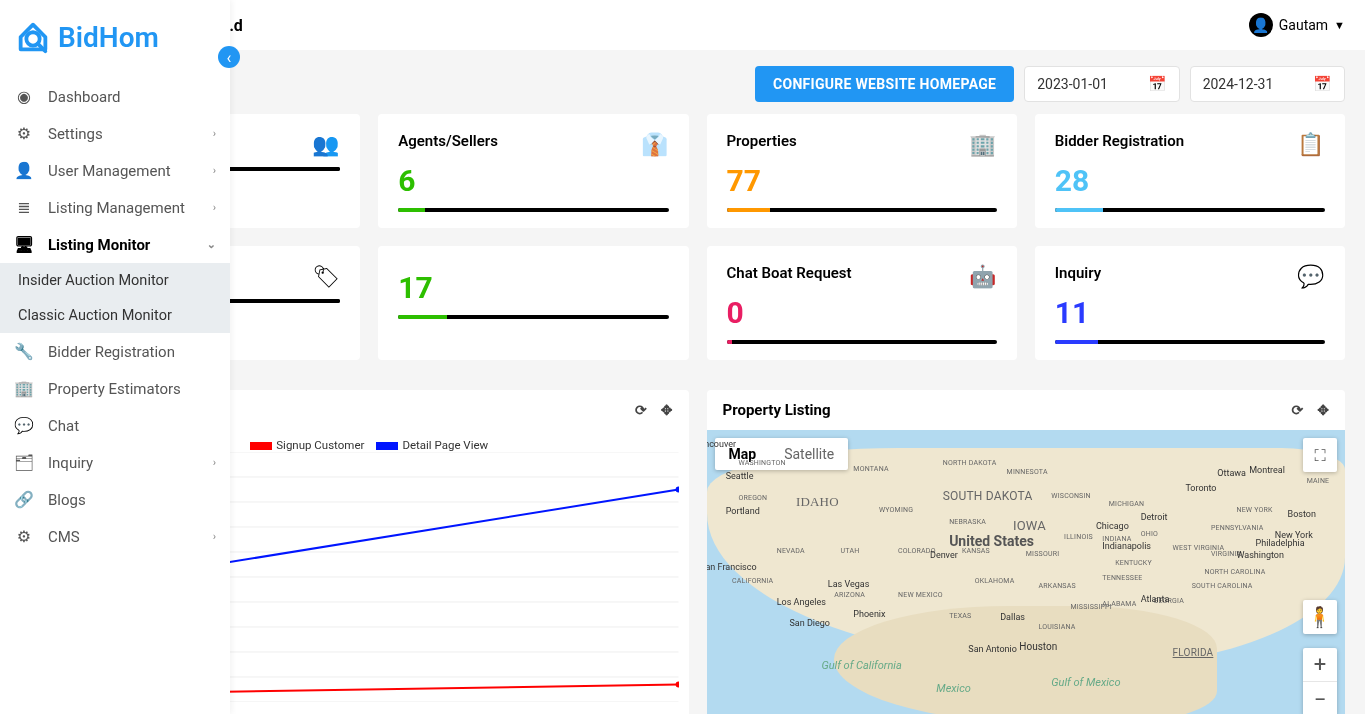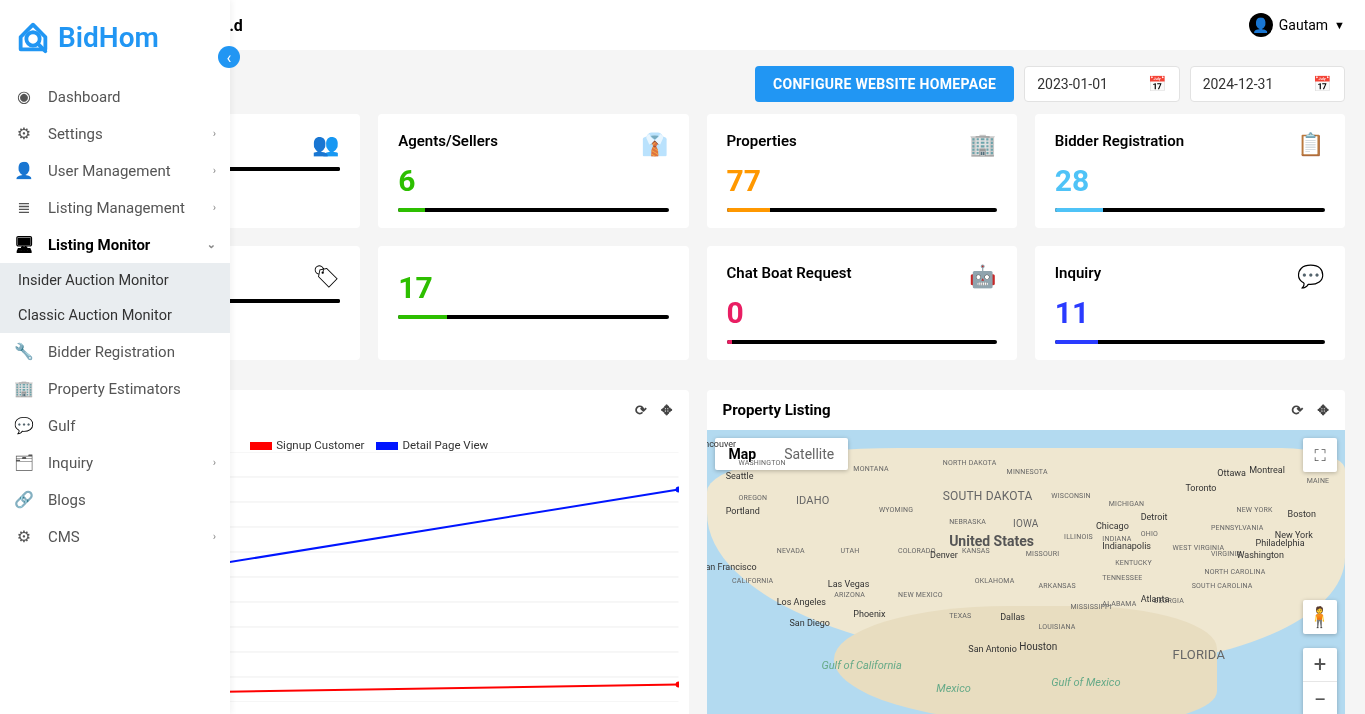--- a/index.html
+++ b/index.html
@@ -120,21 +120,21 @@
       <li class="nav-item">
         <span class="icon">🔧</span>
         <span>Bidder Registration</span>
       </li>
       <li class="nav-item">
         <span class="icon">🏢</span>
         <span>Property Estimators</span>
       </li>
       <li class="nav-item">
         <span class="icon">💬</span>
-        <span>Gulf</span>
+        <span>Chat</span>
       </li>
       <li class="nav-item">
         <span class="icon">🗂</span>
         <span>Inquiry</span>
         <span class="chev">›</span>
       </li>
       <li class="nav-item">
         <span class="icon">🔗</span>
         <span>Blogs</span>
       </li>
@@ -289,50 +289,50 @@
       </div>
       <div class="fs-btn">⛶</div>
       <div class="pegman">🧍</div>
       <div class="zoom-ctrl">
         <span>+</span>
         <span>−</span>
       </div>
     <div class="map-label" style="left: 5%; top: 10%; font-size: 7px; letter-spacing: 0.2px;">WASHINGTON</div>
         <div class="map-label" style="left: 5%; top: 22%; font-size: 7px; letter-spacing: 0.2px;">OREGON</div>
         <div class="map-label" style="left: 23%; top: 12%; font-size: 7px; letter-spacing: 0.2px;">MONTANA</div>
-        <div class="map-label" style="left: 14%; top: 22%; font-size: 11px; letter-spacing: 0.2px;">IDAHO</div>
+        <div class="map-label" style="left: 14%; top: 22%; font-size: 13px; letter-spacing: 0.2px; font-family: Liberation Serif, serif;">IDAHO</div>
         <div class="map-label" style="left: 11%; top: 40%; font-size: 7px; letter-spacing: 0.2px;">NEVADA</div>
         <div class="map-label" style="left: 4%; top: 50%; font-size: 7px; letter-spacing: 0.2px;">CALIFORNIA</div>
         <div class="map-label" style="left: 21%; top: 40%; font-size: 7px; letter-spacing: 0.2px;">UTAH</div>
         <div class="map-label" style="left: 20%; top: 55%; font-size: 7px; letter-spacing: 0.2px;">ARIZONA</div>
         <div class="map-label" style="left: 27%; top: 26%; font-size: 7px; letter-spacing: 0.2px;">WYOMING</div>
         <div class="map-label" style="left: 30%; top: 40%; font-size: 7px; letter-spacing: 0.2px;">COLORADO</div>
         <div class="map-label" style="left: 30%; top: 55%; font-size: 7px; letter-spacing: 0.2px;">NEW MEXICO</div>
         <div class="map-label" style="left: 37%; top: 10%; font-size: 7px; letter-spacing: 0.2px;">NORTH DAKOTA</div>
         <div class="map-label" style="left: 37%; top: 20%; font-size: 12px; letter-spacing: 0.2px;">SOUTH DAKOTA</div>
         <div class="map-label" style="left: 38%; top: 30%; font-size: 7px; letter-spacing: 0.2px;">NEBRASKA</div>
         <div class="map-label" style="left: 40%; top: 40%; font-size: 7px; letter-spacing: 0.2px;">KANSAS</div>
         <div class="map-label" style="left: 42%; top: 50%; font-size: 7px; letter-spacing: 0.2px;">OKLAHOMA</div>
         <div class="map-label" style="left: 38%; top: 62%; font-size: 7px; letter-spacing: 0.2px;">TEXAS</div>
         <div class="map-label" style="left: 47%; top: 13%; font-size: 7px; letter-spacing: 0.2px;">MINNESOTA</div>
-        <div class="map-label" style="left: 48%; top: 30%; font-size: 10px; letter-spacing: 0.2px;">IOWA</div>
+        <div class="map-label" style="left: 48%; top: 30%; font-size: 13px; letter-spacing: 0.2px;">IOWA</div>
         <div class="map-label" style="left: 50%; top: 41%; font-size: 7px; letter-spacing: 0.2px;">MISSOURI</div>
         <div class="map-label" style="left: 52%; top: 52%; font-size: 7px; letter-spacing: 0.2px;">ARKANSAS</div>
         <div class="map-label" style="left: 52%; top: 66%; font-size: 7px; letter-spacing: 0.2px;">LOUISIANA</div>
         <div class="map-label" style="left: 54%; top: 21%; font-size: 7px; letter-spacing: 0.2px;">WISCONSIN</div>
         <div class="map-label" style="left: 56%; top: 35%; font-size: 7px; letter-spacing: 0.2px;">ILLINOIS</div>
         <div class="map-label" style="left: 63%; top: 24%; font-size: 7px; letter-spacing: 0.2px;">MICHIGAN</div>
         <div class="map-label" style="left: 62%; top: 36%; font-size: 7px; letter-spacing: 0.2px;">INDIANA</div>
         <div class="map-label" style="left: 68%; top: 34%; font-size: 7px; letter-spacing: 0.2px;">OHIO</div>
         <div class="map-label" style="left: 64%; top: 44%; font-size: 7px; letter-spacing: 0.2px;">KENTUCKY</div>
         <div class="map-label" style="left: 62%; top: 49%; font-size: 7px; letter-spacing: 0.2px;">TENNESSEE</div>
         <div class="map-label" style="left: 57%; top: 59%; font-size: 7px; letter-spacing: 0.2px;">MISSISSIPPI</div>
         <div class="map-label" style="left: 62%; top: 58%; font-size: 7px; letter-spacing: 0.2px;">ALABAMA</div>
         <div class="map-label" style="left: 70%; top: 57%; font-size: 7px; letter-spacing: 0.2px;">GEORGIA</div>
-        <div class="map-label" style="left: 73%; top: 74%; font-size: 13px; letter-spacing: 0.2px;">FLORIDA</div>
+        <div class="map-label" style="left: 73%; top: 74%; font-size: 10px; letter-spacing: 0.2px; text-decoration: underline;">FLORIDA</div>
         <div class="map-label" style="left: 76%; top: 52%; font-size: 7px; letter-spacing: 0.2px;">SOUTH CAROLINA</div>
         <div class="map-label" style="left: 78%; top: 47%; font-size: 7px; letter-spacing: 0.2px;">NORTH CAROLINA</div>
         <div class="map-label" style="left: 79%; top: 41%; font-size: 7px; letter-spacing: 0.2px;">VIRGINIA</div>
         <div class="map-label" style="left: 73%; top: 39%; font-size: 7px; letter-spacing: 0.2px;">WEST VIRGINIA</div>
         <div class="map-label" style="left: 79%; top: 32%; font-size: 7px; letter-spacing: 0.2px;">PENNSYLVANIA</div>
         <div class="map-label" style="left: 83%; top: 26%; font-size: 7px; letter-spacing: 0.2px;">NEW YORK</div>
         <div class="map-label" style="left: 94%; top: 16%; font-size: 7px; letter-spacing: 0.2px;">MAINE</div>
         <div class="map-label" style="left: -2%; top: 3%; font-size: 9px; color: rgb(51, 51, 51);">Vancouver</div>
         <div class="map-label" style="left: 3%; top: 14%; font-size: 9px; color: rgb(51, 51, 51);">Seattle</div>
         <div class="map-label" style="left: 3%; top: 26%; font-size: 9px; color: rgb(51, 51, 51);">Portland</div>

